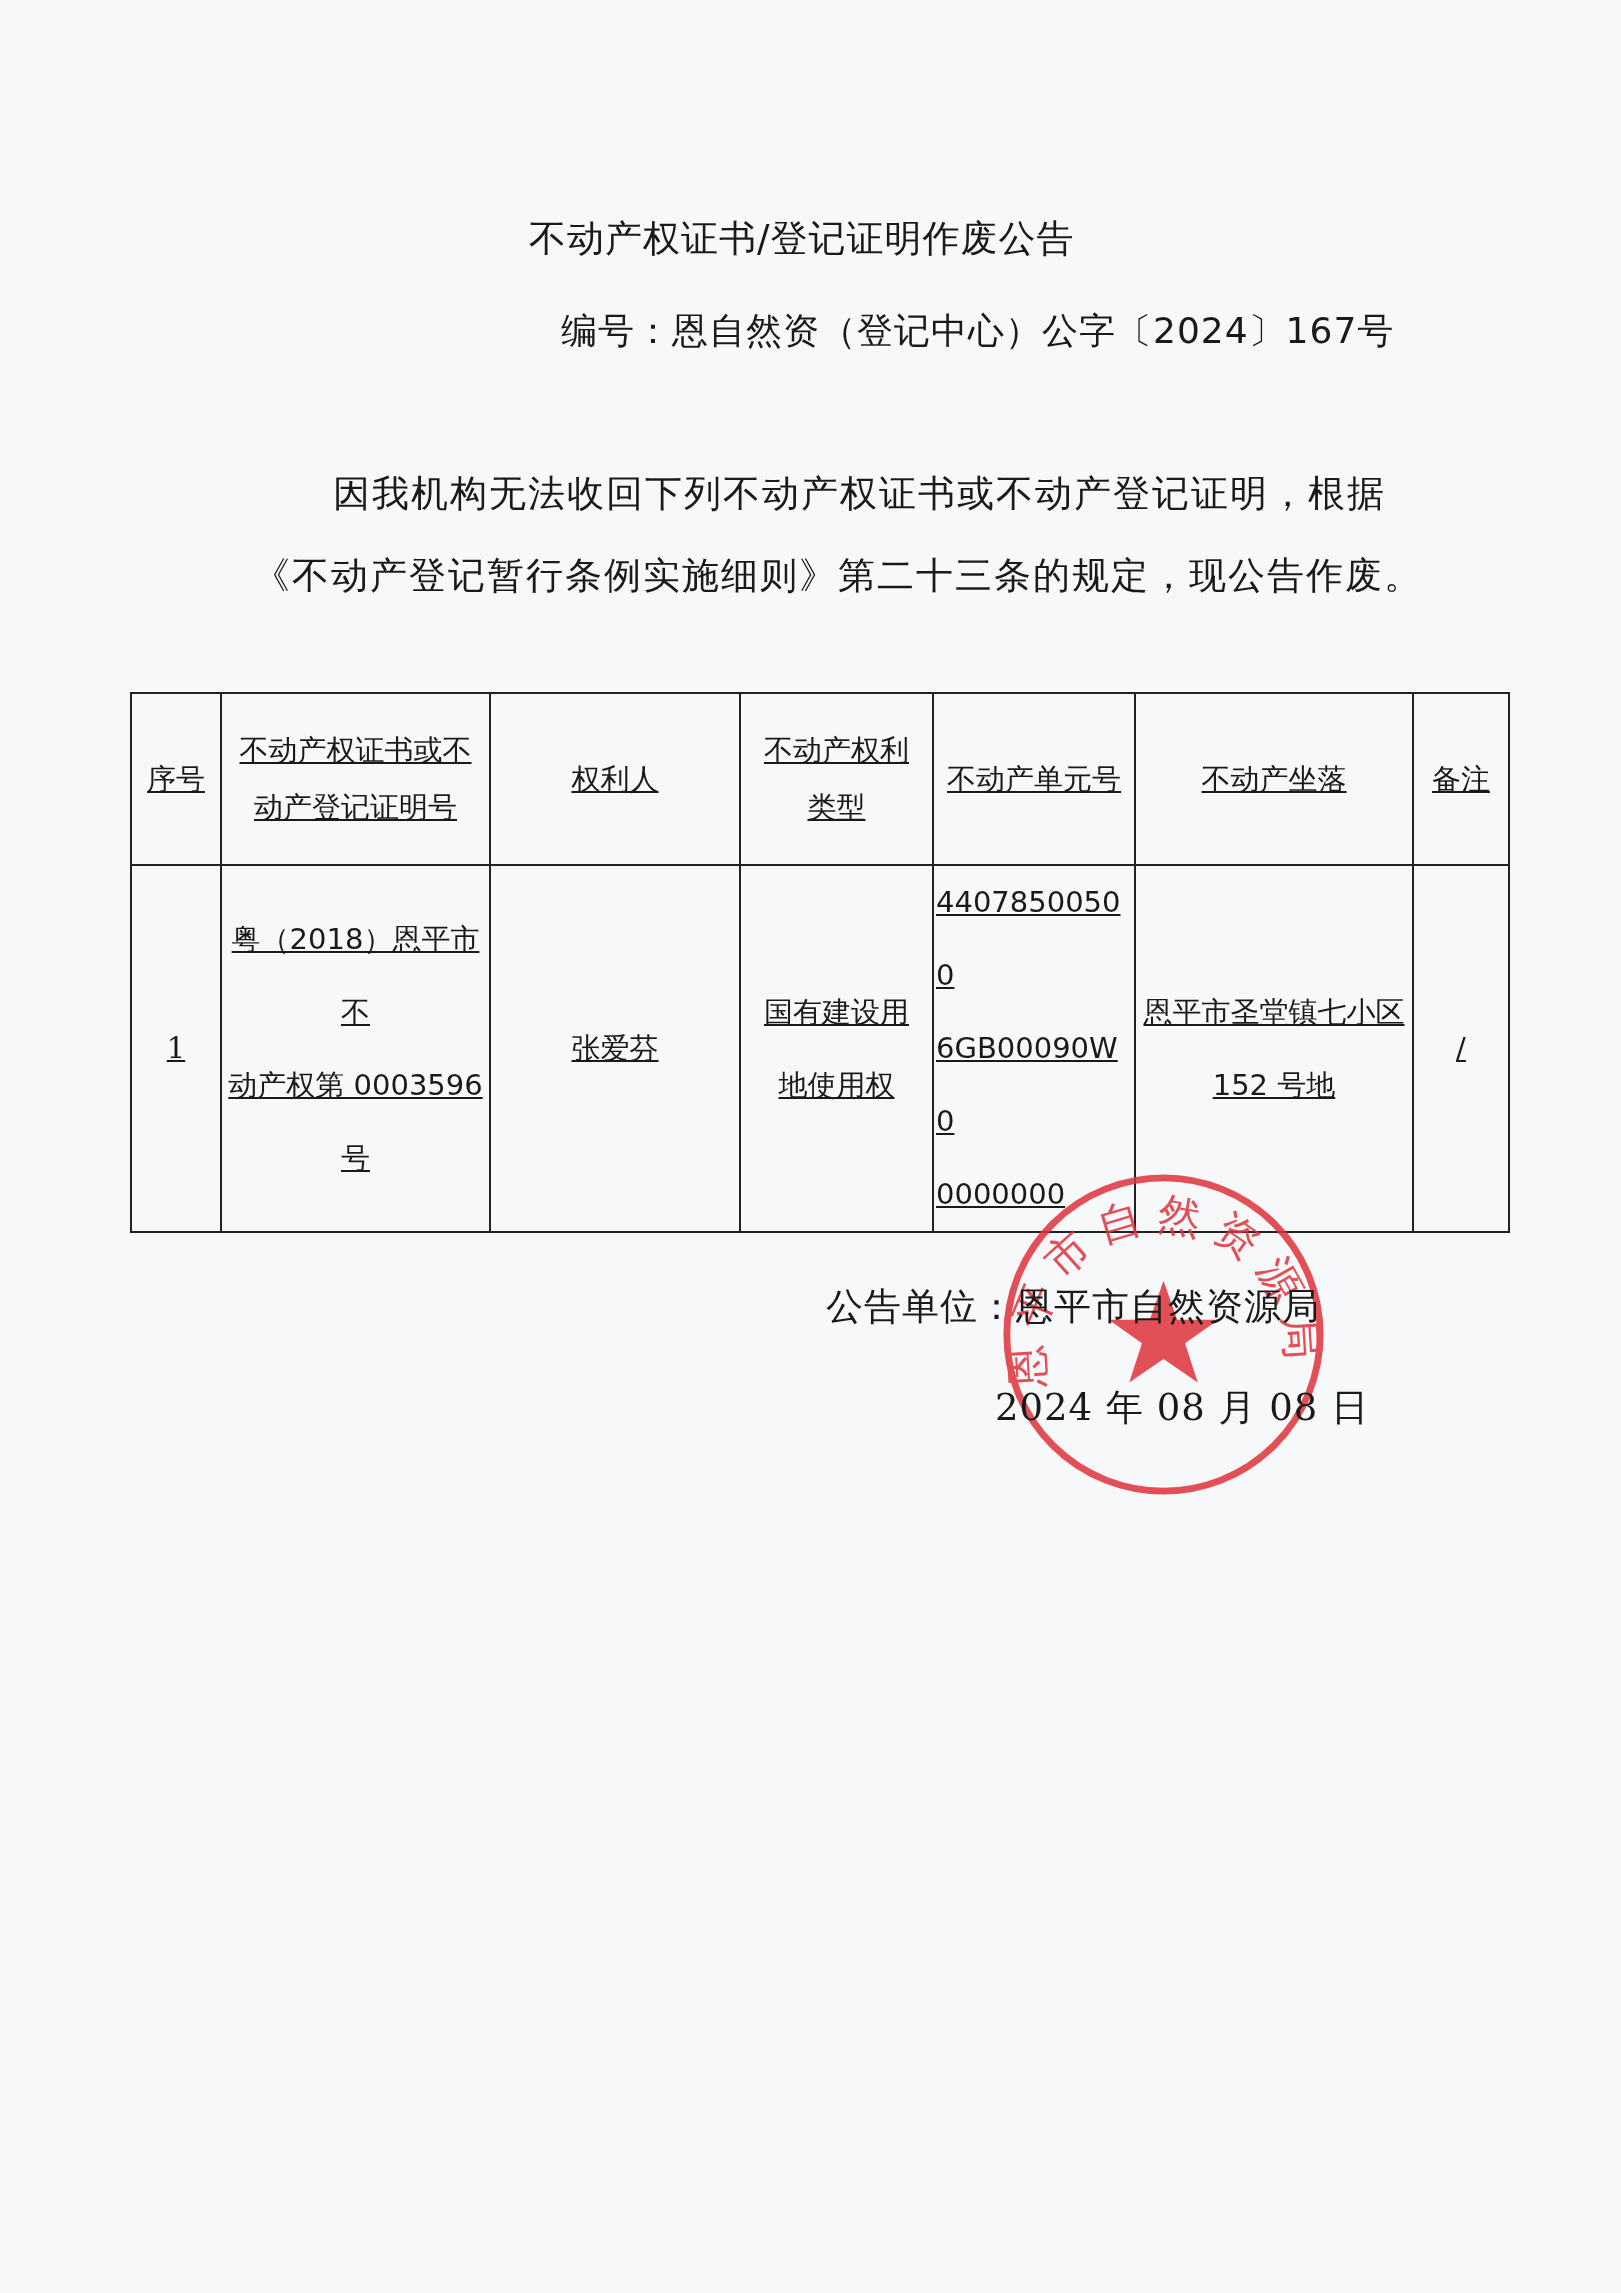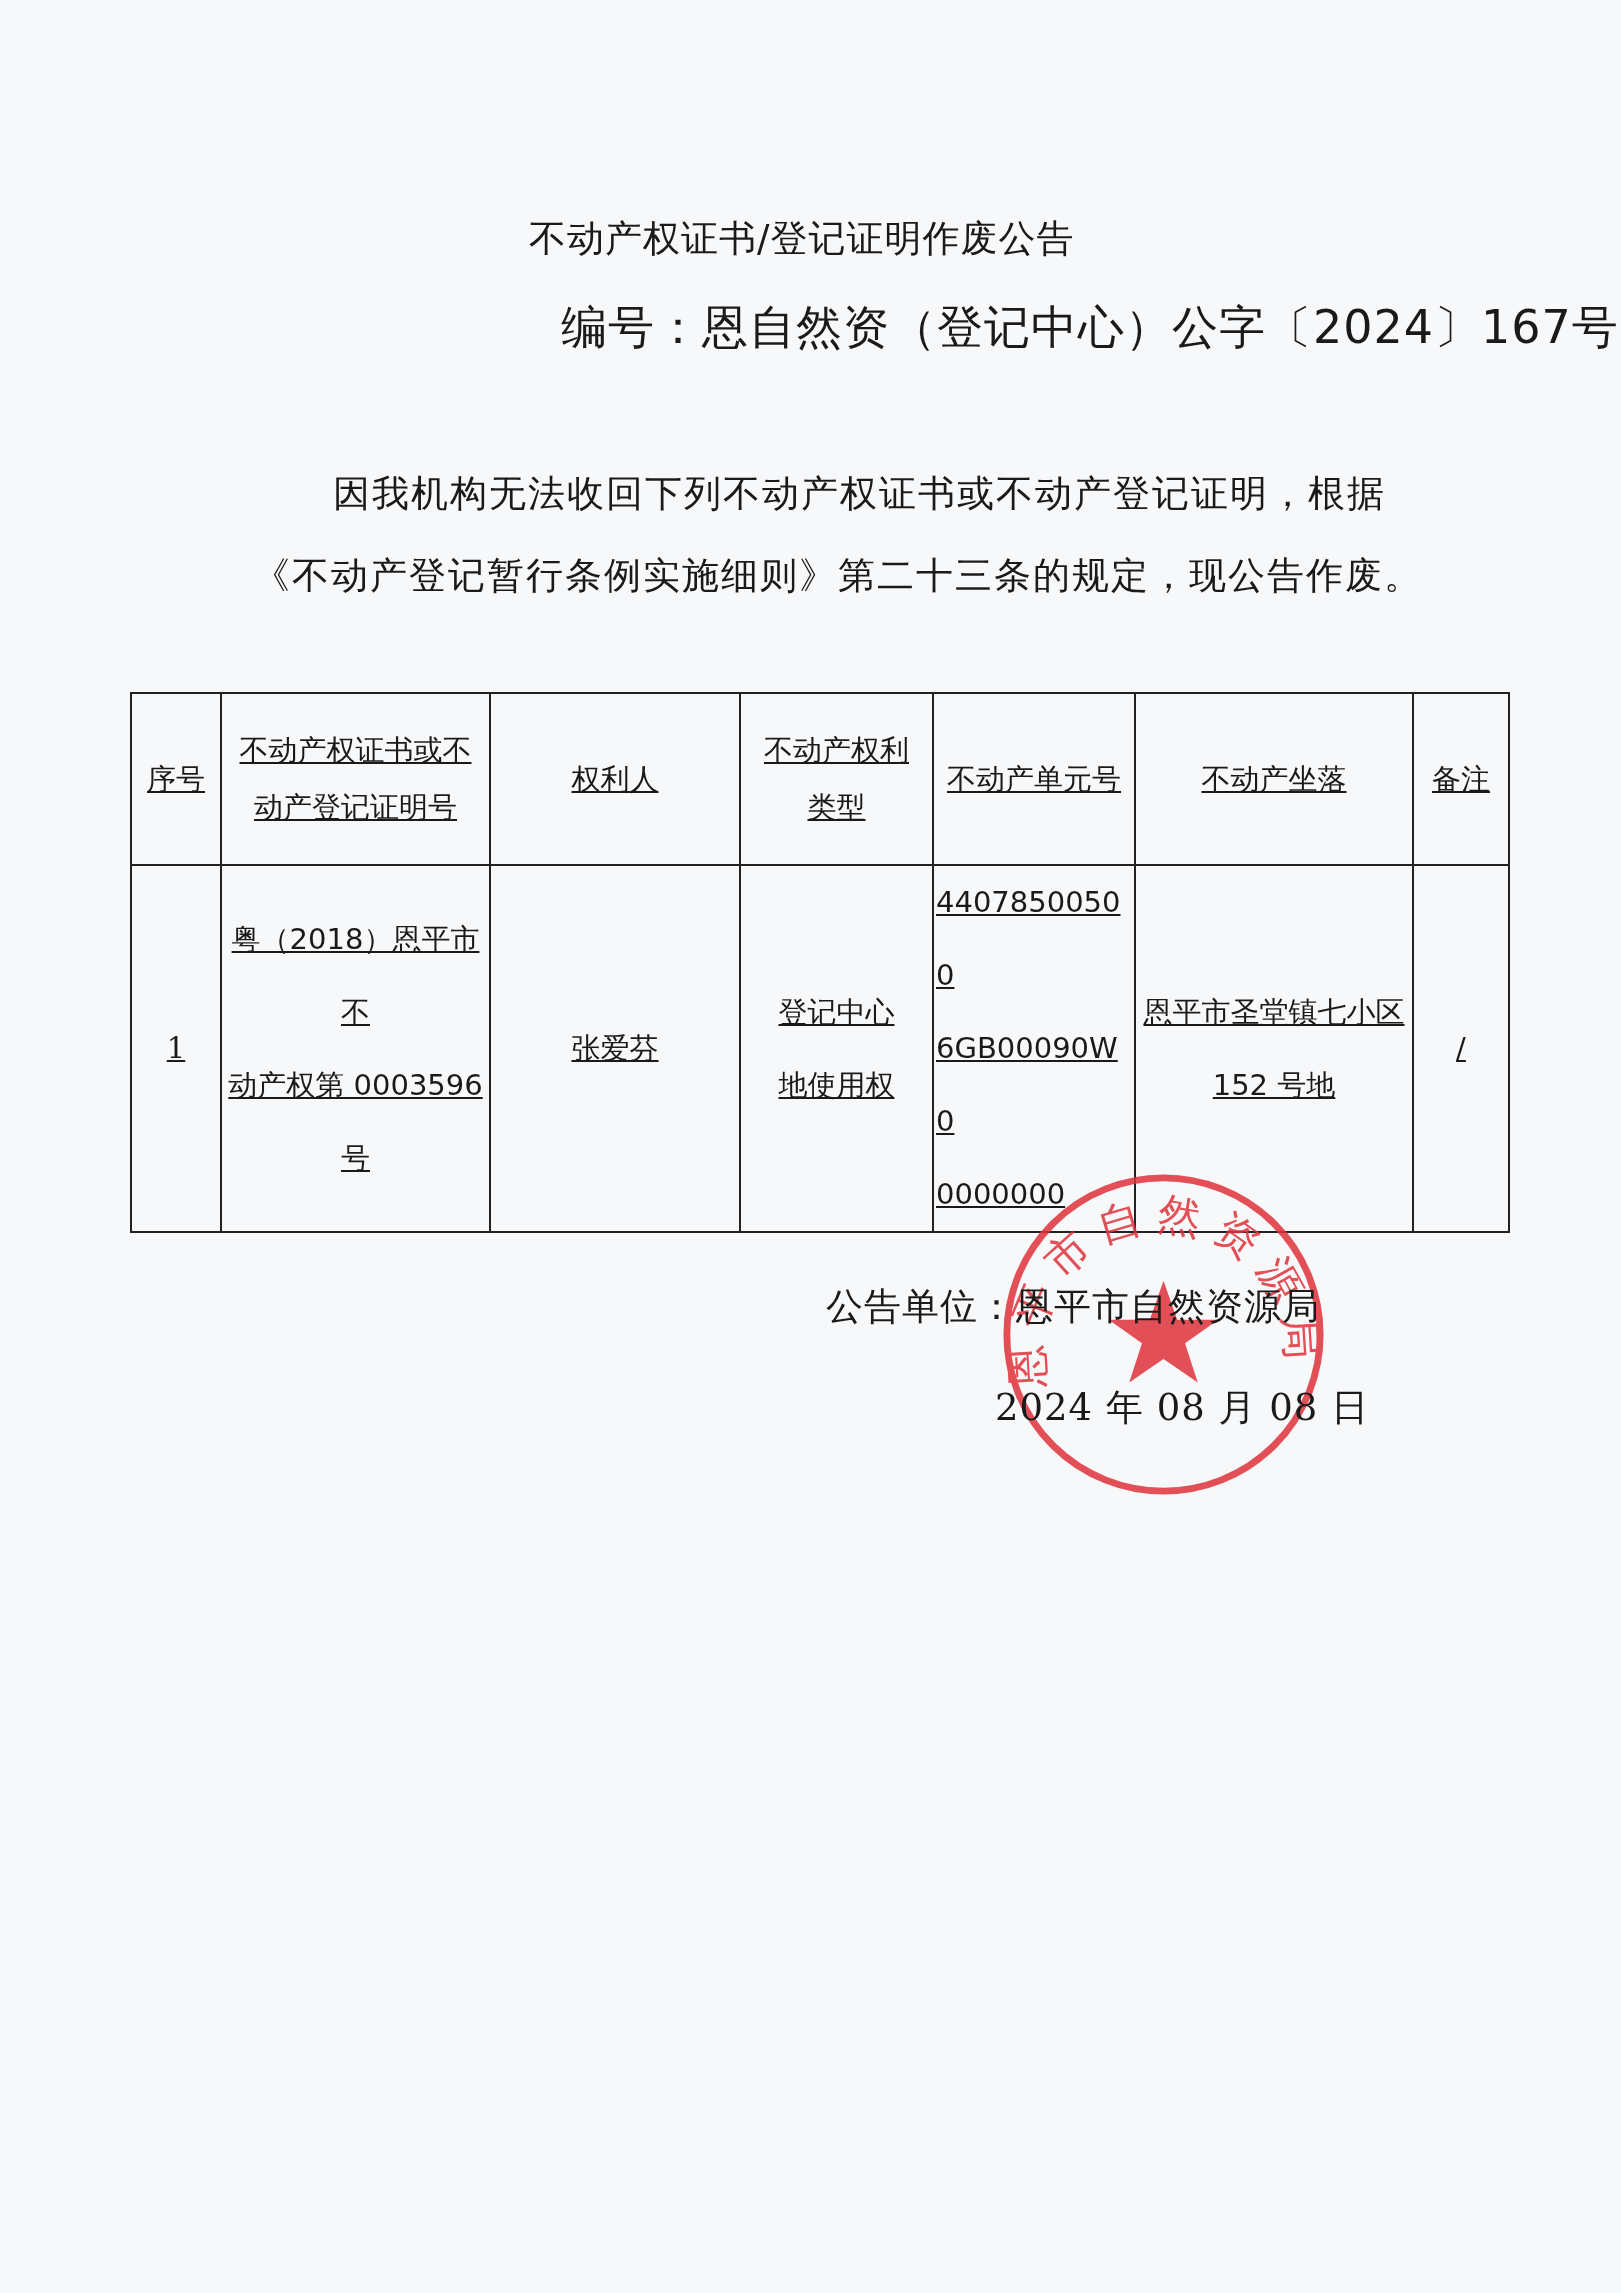--- a/index.html
+++ b/index.html
@@ -3,21 +3,21 @@
 <meta charset="utf-8">
 <style>
   html, body { margin:0; padding:0; }
   body {
     width:1621px; height:2294px; position:relative; overflow:hidden;
     background:#f7f8fa;
     font-family:"DejaVu Sans", sans-serif; color:#1a1a1a;
   }
   .abs { position:absolute; white-space:nowrap; }
   .title { left:529px; top:214px; font-size:37px; letter-spacing:1px; }
-  .docno { left:561px; top:297px; font-size:46px; letter-spacing:1px; }
+  .docno { left:561px; top:307px; font-size:36px; letter-spacing:1px; }
   .para { font-family:"DejaVu Serif", serif; font-size:37px; letter-spacing:2px; }
   .p1 { left:333px; top:469px; }
   .p2 { left:253px; top:551px; }
   table.notice {
     position:absolute; left:130px; top:692px; width:1378px;
     border-collapse:collapse; table-layout:fixed;text-decoration:underline;
   }
   table.notice td, table.notice th {
     border:2px solid #222; text-align:center; vertical-align:middle;
     font-weight:normal; font-size:29px; line-height:57px; padding:0 2px;
@@ -74,21 +74,21 @@
   <tbody>
     <tr>
       <td class="serif">1</td>
       <td class="cell-lines">
         <span>粤（2018）恩平市不</span>
         <span>动产权第 0003596</span>
         <span>号</span>
       </td>
       <td>张爱芬</td>
       <td class="cell-lines">
-        <span>登记中心</span>
+        <span>国有建设用</span>
         <span>地使用权</span>
       </td>
       <td class="cell-lines" style="text-align:left">
         <span>44078500500</span>
         <span>6GB00090W0</span>
         <span>0000000</span>
       </td>
       <td class="cell-lines">
         <span>恩平市圣堂镇七小区</span>
         <span>152 号地</span>

